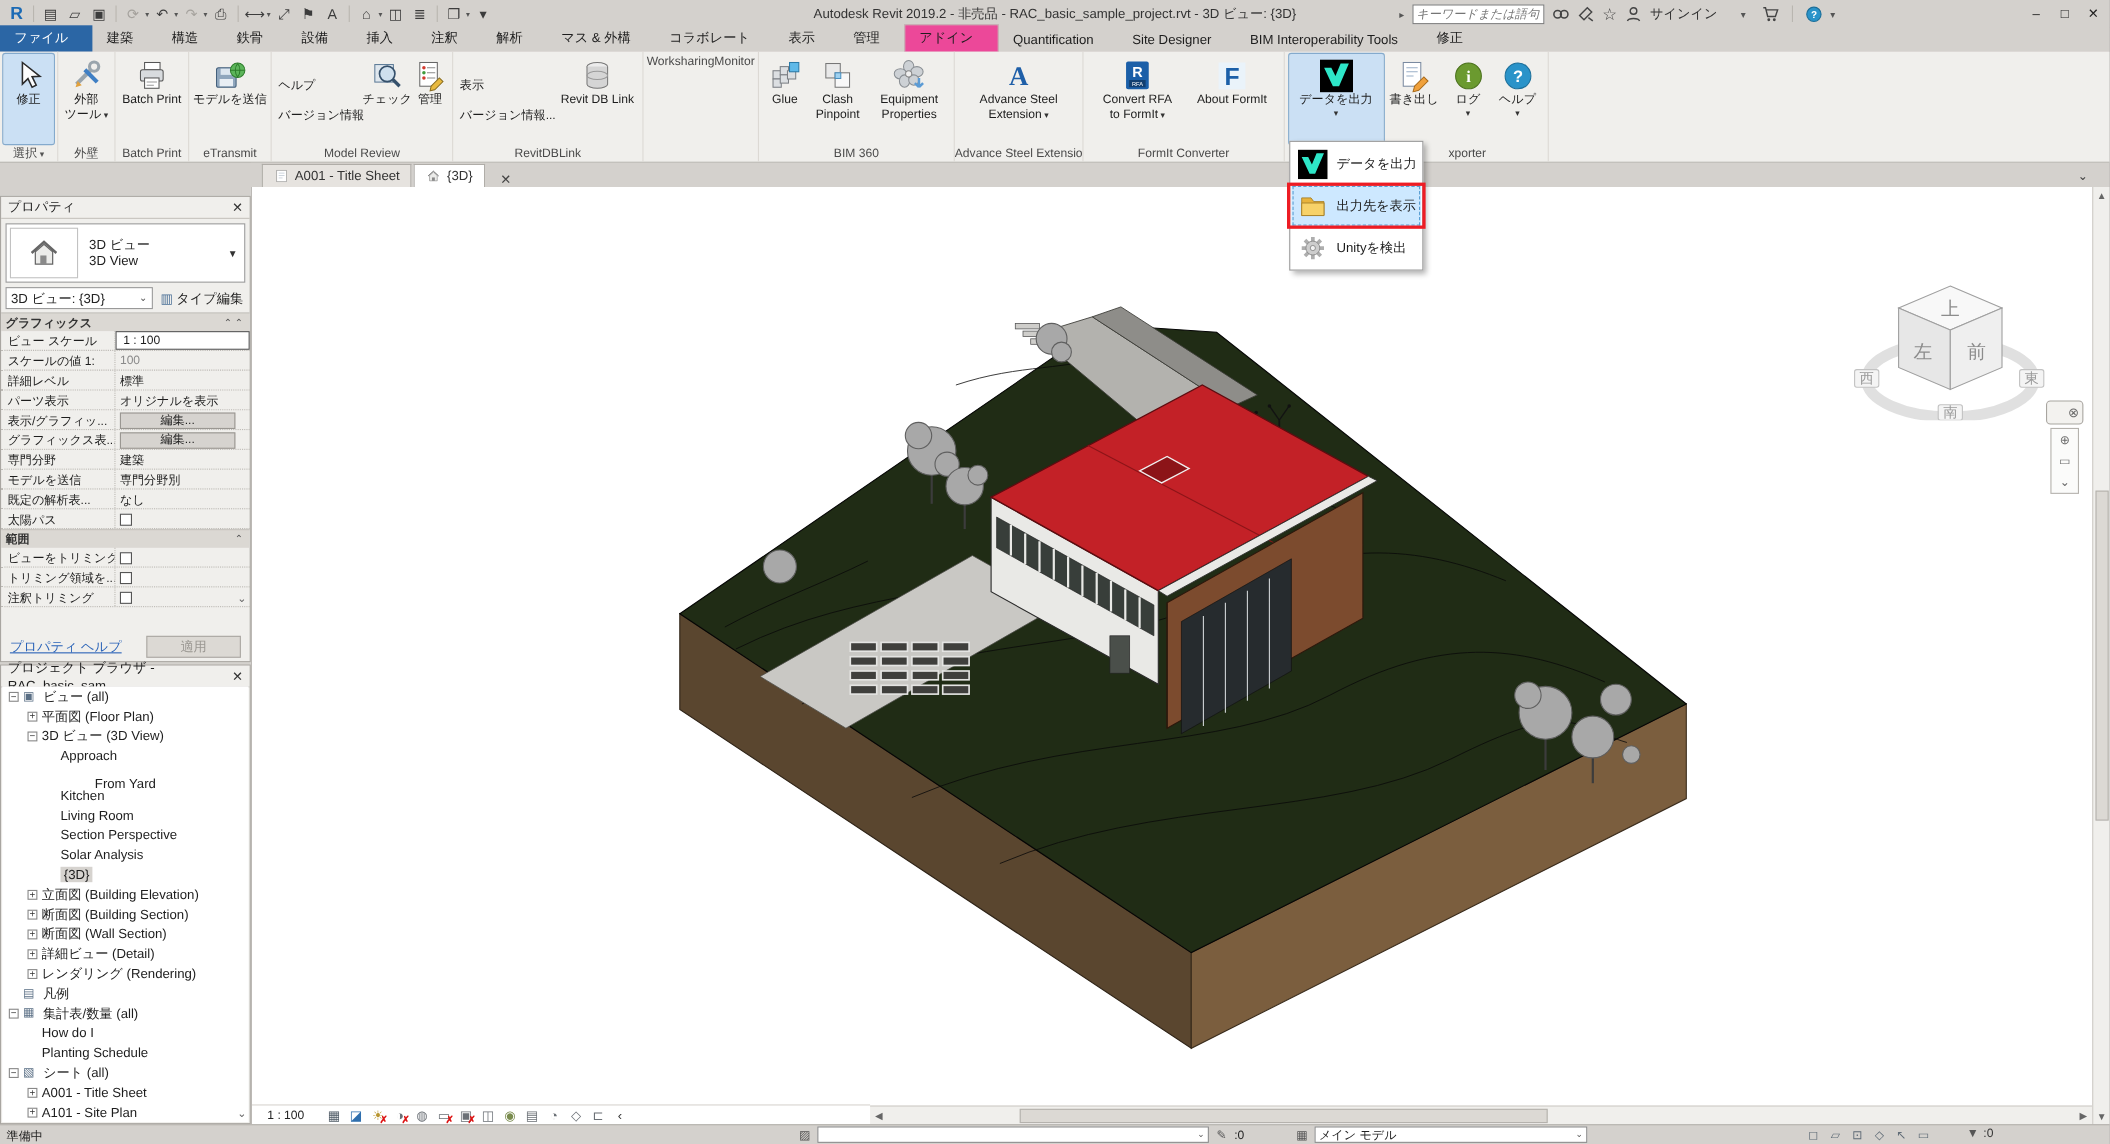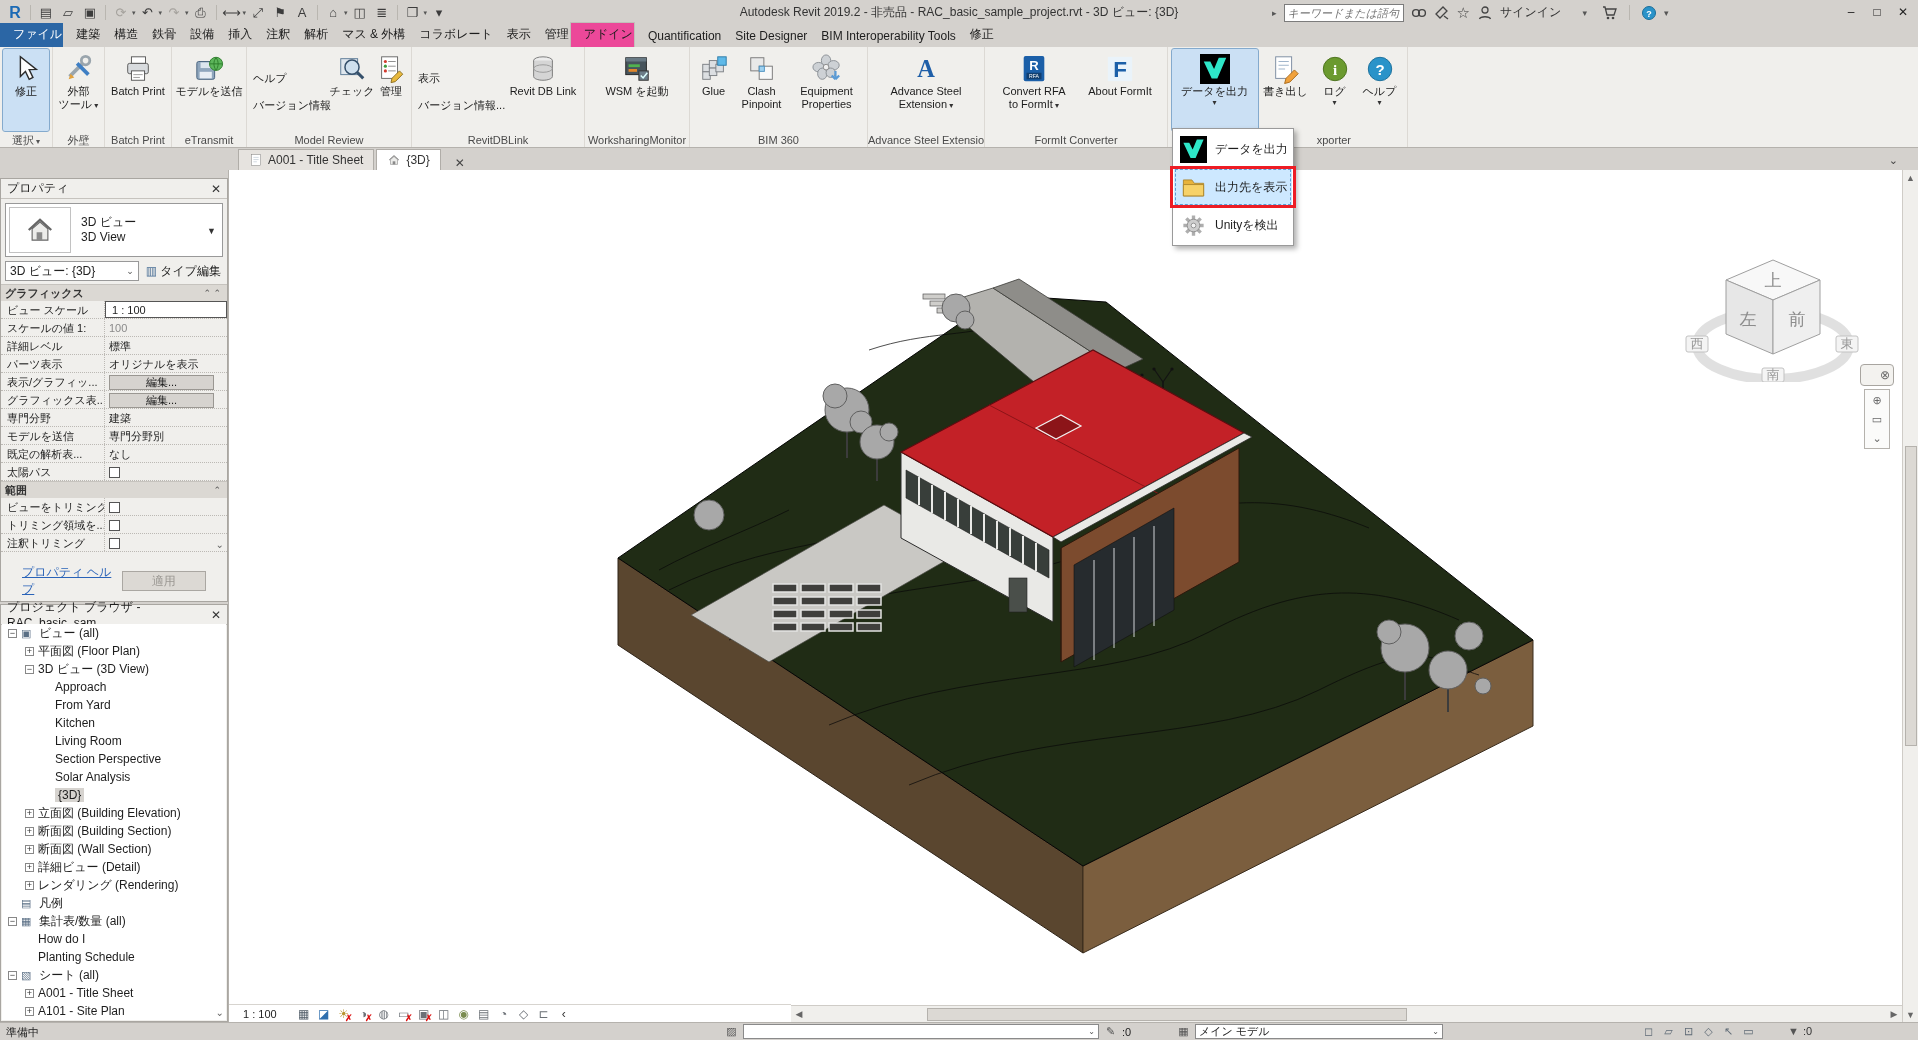--- a/index.html
+++ b/index.html
@@ -22,21 +22,21 @@
   .searchbox { width:120px; height:18px; background:#fff; border:1px solid #7c7c7c; display:flex; align-items:center; padding:0 3px; }
   .searchbox input { border:none; outline:none; width:100%; font-style:italic; color:#777; font-size:11px; font-family:inherit; background:transparent; }
   .icbtn { height:18px; display:flex; align-items:center; justify-content:center; color:#3c3c3c; }
   .icbtn svg { width:16px; height:16px; }
   .signin { font-size:12px; color:#333; }
   .winbtns { position:absolute; right:2px; top:0; display:flex; }
   .winbtn { width:26px; height:23px; display:flex; align-items:center; justify-content:center; font-size:12px; color:#222; }
 
   
   .rtabs { position:absolute; top:25px; left:0; right:0; height:22px; display:flex; align-items:flex-end; background:#d4d1cd; }
-  .rtab { padding:3px 1px 4px 13px; color:#1d1d1d; white-space:nowrap; }
+  .rtab { padding:3px 22px 4px 13px; color:#1d1d1d; white-space:nowrap; }
   .rtab.file { background:#2b66a5; color:#fff; }
   .rtab.current { background:#ec4899; border:1px solid #c2bfba; border-bottom:none; }
 
   
   .ribbon { position:absolute; top:47px; left:0; right:0; height:101px; background:#f0efec; border-bottom:1px solid #b5b2ad; display:flex; }
   .rpanel { position:relative; height:100%; border-right:1px solid #dcd9d4; display:flex; flex-direction:column; flex:0 0 auto; }
   .rbtns { flex:1; display:flex; justify-content:center; align-items:stretch; padding-top:2px; }
   .rlabel { height:16px; line-height:19px; text-align:center; font-size:11px; color:#4a4a4a; white-space:nowrap; overflow:hidden; }
   .rlabel.alignright { text-align:right; padding-right:56px; }
   .rlabel .plarr { font-size:8px; color:#555; }
@@ -104,21 +104,21 @@
   .psec { height:17px; background:#dbd8d3; display:flex; align-items:center; justify-content:space-between; padding:0 6px 0 4px; font-size:11px; font-weight:bold; color:#333; border-top:1px solid #c6c3be; }
   .psec .chev { font-weight:normal; font-size:9px; color:#555; }
   .prow { height:18px; display:flex; border-bottom:1px dotted #bcb9b4; font-size:11px; }
   .prow .pl { width:104px; padding:2px 2px 0 6px; color:#1d1d1d; white-space:nowrap; overflow:hidden; border-right:1px dotted #bcb9b4; }
   .prow .pv { flex:1; padding:1px 3px 0 4px; display:flex; align-items:center; color:#1d1d1d; position:relative; }
   .pv.inputv { background:#fff; border:1px solid #555; margin:0; padding-left:6px; }
   .pv.mut { color:#8a8a8a; }
   .pv .btn { flex:1; text-align:center; background:#d6d3cf; border:1px solid #9a9792; font-size:11px; line-height:13px; margin-right:10px; }
   .pv .cb { width:11px; height:11px; border:1px solid #555; background:#fff; }
   .pscroll-arrow { position:absolute; right:3px; color:#666; font-size:10px; }
-  .pfoot { position:absolute; bottom:3px; left:0; right:0; display:flex; align-items:center; justify-content:space-between; padding:0 21px; }
+  .pfoot { position:absolute; bottom:3px; left:0; right:0; display:flex; align-items:center; justify-content:space-between; padding:0 8px; }
   .plink { color:#2a63b8; text-decoration:underline; font-size:12px; }
   .papply { width:86px; height:20px; background:#dcd9d4; border:1px solid #aaa7a2; color:#9a9792; display:flex; align-items:center; justify-content:center; font-size:12px; }
 
   .browser { position:absolute; left:0; top:604px; width:228px; bottom:18px; background:#f0efec; border:1px solid #a9a6a1; }
   .btree { position:absolute; top:19px; left:1px; right:1px; bottom:1px; background:#fff; overflow:hidden; }
   .trow { height:18px; display:flex; align-items:center; font-size:12px; color:#1d1d1d; white-space:nowrap; }
   .texp { width:9px; height:9px; border:1px solid #888; background:#fff; font-size:9px; line-height:7px; text-align:center; color:#333; flex:0 0 auto; margin-right:4px; }
   .texp.none { border:none; background:transparent; }
   .tico { width:14px; height:12px; margin-right:4px; flex:0 0 auto; font-size:11px; line-height:12px; color:#5a6f85; }
   .tlabel.selected { background:#d6d3cf; padding:0 3px; }
@@ -399,37 +399,20 @@
               </svg>
             </span>
             <div class="rtx">
               <div>Revit DB Link</div>
             </div>
           </div>
         </div>
         <div class="rlabel">RevitDBLink</div>
       </div>
       <div class="rpanel" style="width: 105px;">
-        <div class="rbtns">
-          <div class="rbtn" style="width: 94px;">
-            <span class="ric">
-              <svg viewBox="0 0 32 32">
-                <rect x="4" y="4" width="22" height="18" fill="#47545c" stroke="#222"></rect>
-                <rect x="4" y="4" width="22" height="4" fill="#687984"></rect>
-                <rect x="7" y="11" width="12" height="3" fill="#52b34f"></rect>
-                <rect x="7" y="16" width="9" height="3" fill="#e0862a"></rect>
-                <rect x="18" y="18" width="10" height="10" fill="#6b7c88" stroke="#333"></rect>
-                <path d="M20 23l2.5 2.5 4.5-5.5" stroke="#dff" stroke-width="1.6" fill="none"></path>
-              </svg>
-            </span>
-            <div class="rtx">
-              <div>WSM を起動</div>
-            </div>
-          </div>
-        </div>
         <div class="rlabel">WorksharingMonitor</div>
       </div>
       <div class="rpanel" style="width: 178px;">
         <div class="rbtns">
           <div class="rbtn" style="width: 40px;">
             <span class="ric">
               <svg viewBox="0 0 32 32">
                 <g fill="#dcdfe2" stroke="#7b7f84">
                   <rect x="4" y="11" width="8" height="8"></rect>
                   <rect x="11" y="7" width="8" height="8"></rect>
@@ -920,21 +903,21 @@
           <span class="tlabel">平面図 (Floor Plan)</span>
         </div>
         <div class="trow" style="padding-left: 23px;">
           <span class="texp">−</span>
           <span class="tlabel">3D ビュー (3D View)</span>
         </div>
         <div class="trow" style="padding-left: 40px;">
           <span class="texp none"></span>
           <span class="tlabel">Approach</span>
         </div>
-        <div class="trow" style="padding-left: 40px;">
+        <div class="trow" style=" flex-direction: column;">
           <span class="texp none"></span>
           <span class="tlabel">From Yard</span>
         </div>
         <div class="trow" style="padding-left: 40px;">
           <span class="texp none"></span>
           <span class="tlabel">Kitchen</span>
         </div>
         <div class="trow" style="padding-left: 40px;">
           <span class="texp none"></span>
           <span class="tlabel">Living Room</span>

